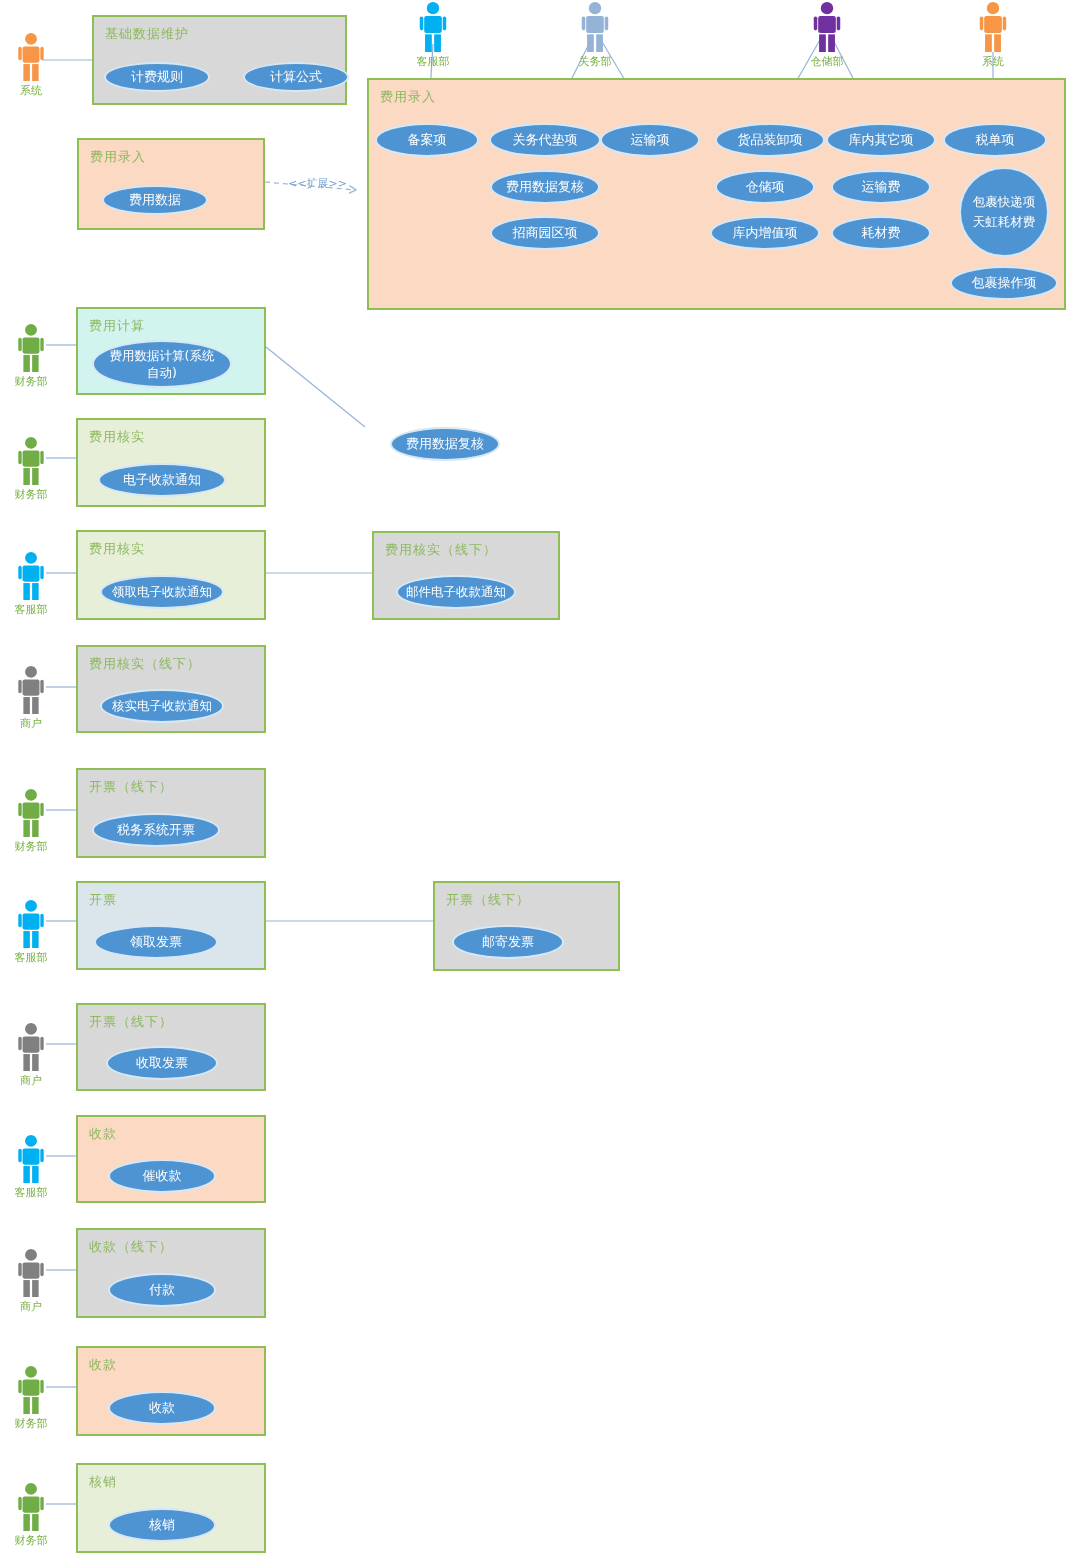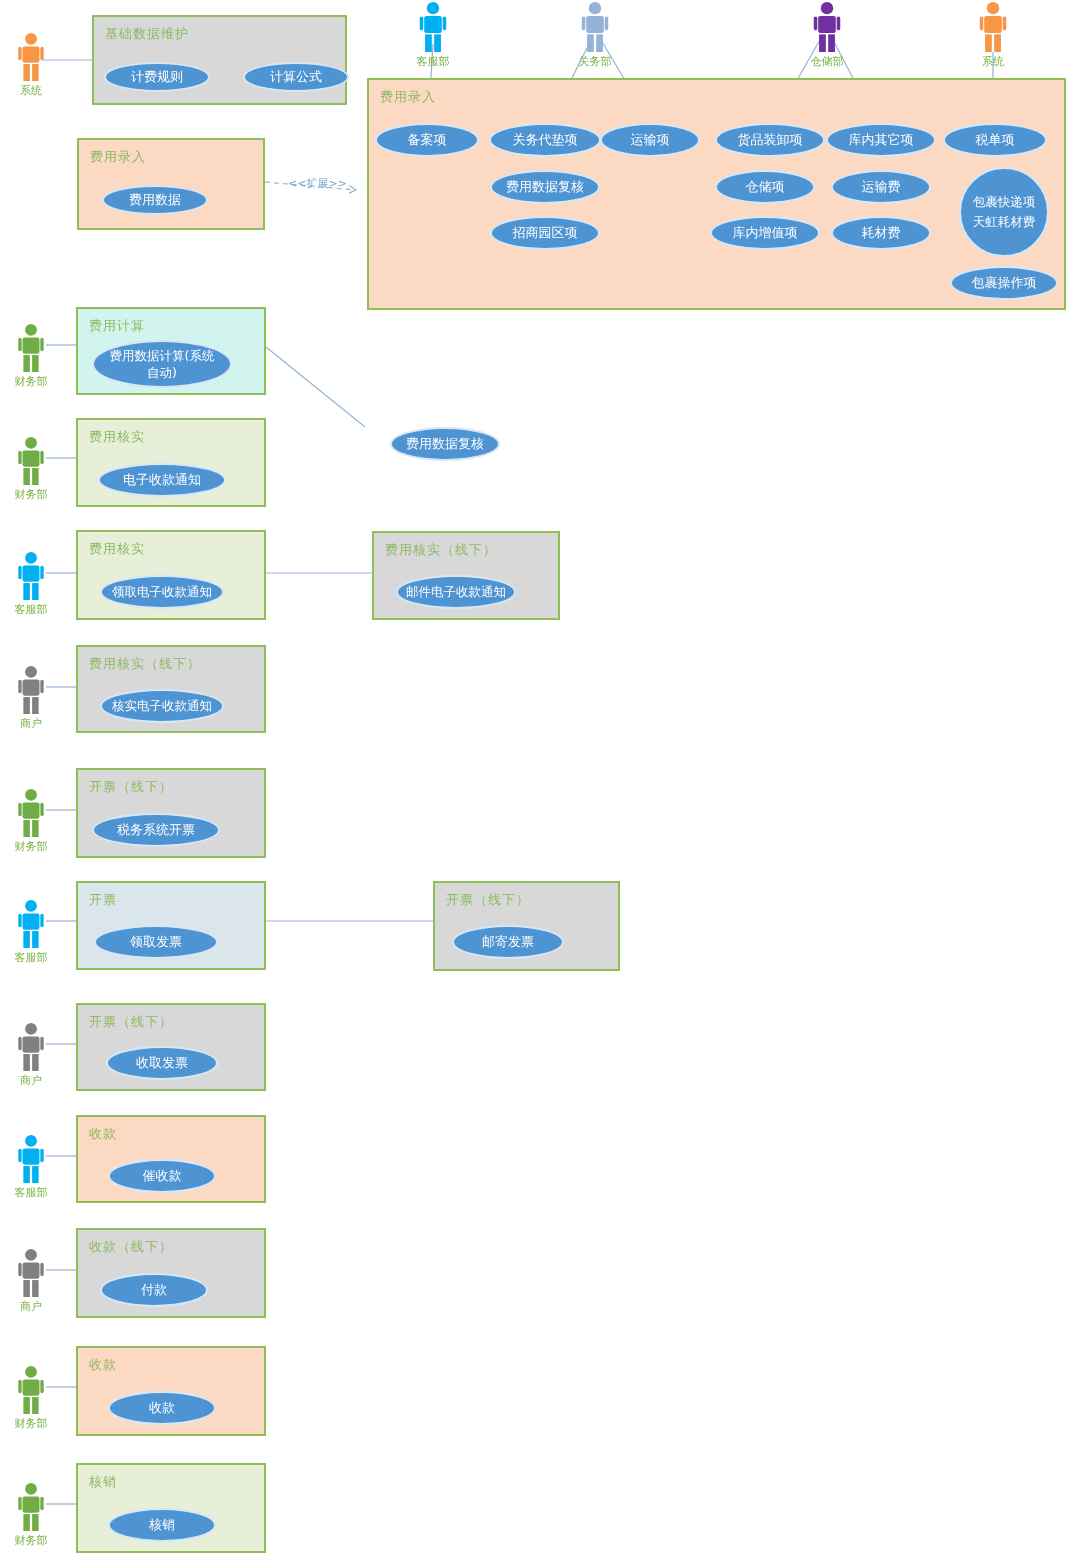--- a/index.html
+++ b/index.html
@@ -248,21 +248,21 @@
 
   <div class="actor" style="left:8px;top:1249px">
     <svg class="p-gray" width="34" height="48">
         <use href="#person"></use>
       </svg>
     <div class="actor-label">商户</div>
   </div>
   <div class="box grayb" style="left:76px;top:1228px;width:190px;height:90px">
     <div class="box-title">收款（线下）</div>
   </div>
-  <div class="uc" style="left:100px;top:1273px;width:108px;height:34px">付款</div>
+  <div class="uc" style="left:108px;top:1273px;width:108px;height:34px">付款</div>
 
   <div class="actor" style="left:8px;top:1366px">
     <svg class="p-green" width="34" height="48">
         <use href="#person"></use>
       </svg>
     <div class="actor-label">财务部</div>
   </div>
   <div class="box peach" style="left:76px;top:1346px;width:190px;height:90px">
     <div class="box-title">收款</div>
   </div>

